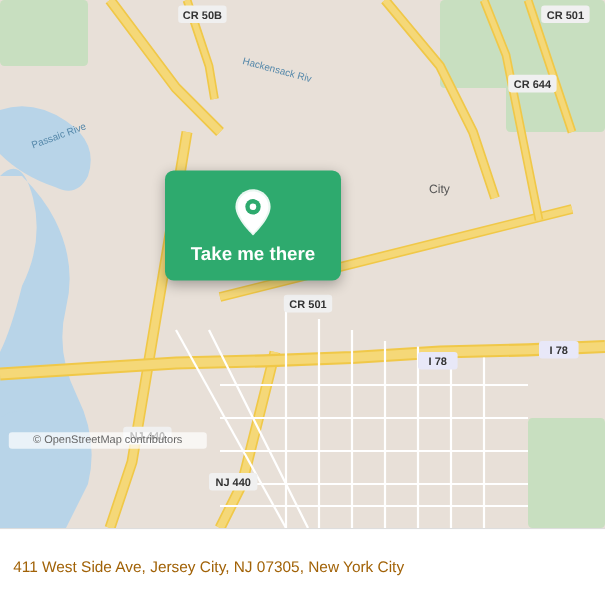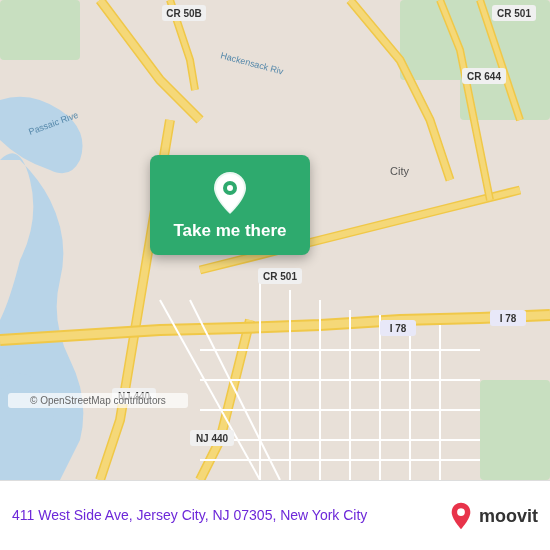--- a/index.html
+++ b/index.html
@@ -76,21 +76,21 @@
       position: absolute;
       bottom: 72px;
       left: 8px;
       background: rgba(255,255,255,0.7);
       padding: 2px 22px;
       border-radius: 3px;
     }
 
     #address-text {
       font-size: 14px;
-      color: #6d28d9;
+      color: #a16207;
       flex: 1;
       line-height: 1.4;
     }
 
     #moovit-logo {
       display: flex;
       align-items: center;
       gap: 4px;
       flex-shrink: 0;
     }
@@ -222,22 +222,13 @@
   </button>
 
   
   <div id="copyright">
     <span>© OpenStreetMap contributors</span>
   </div>
 </div>
 
 <div id="info-bar">
   <span id="address-text">411 West Side Ave, Jersey City, NJ 07305, New York City</span>
-  <div id="moovit-logo">
-    <svg id="moovit-pin" viewBox="0 0 28 36" xmlns="http://www.w3.org/2000/svg">
-      <path d="M14,1 C7.37,1 2,6.37 2,13 C2,22.25 14,35 14,35 C14,35 26,22.25 26,13 C26,6.37 20.63,1 14,1 Z" fill="#e8334a"></path>
-      <circle cx="14" cy="13" r="5" fill="white"></circle>
-    </svg>
-    <div id="moovit-text-group">
-      <span id="moovit-name">moovit</span>
-    </div>
-  </div>
 </div>
 
 </body></html>

